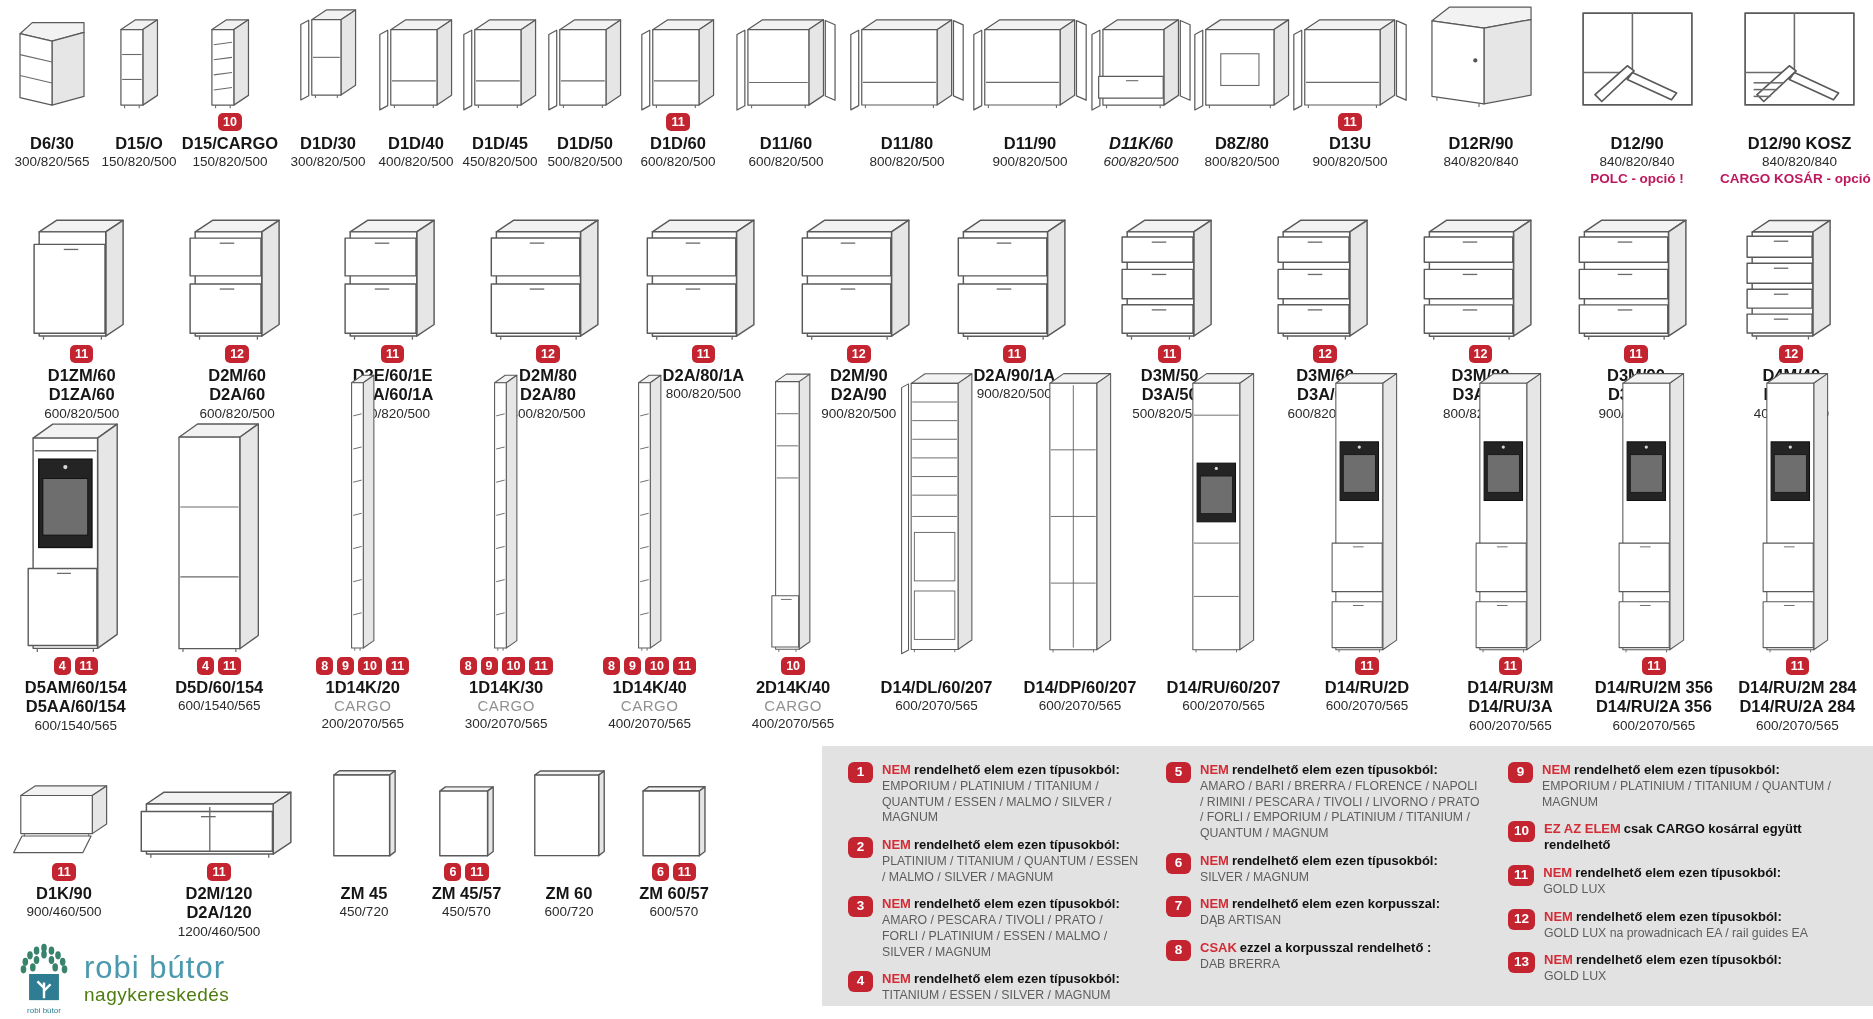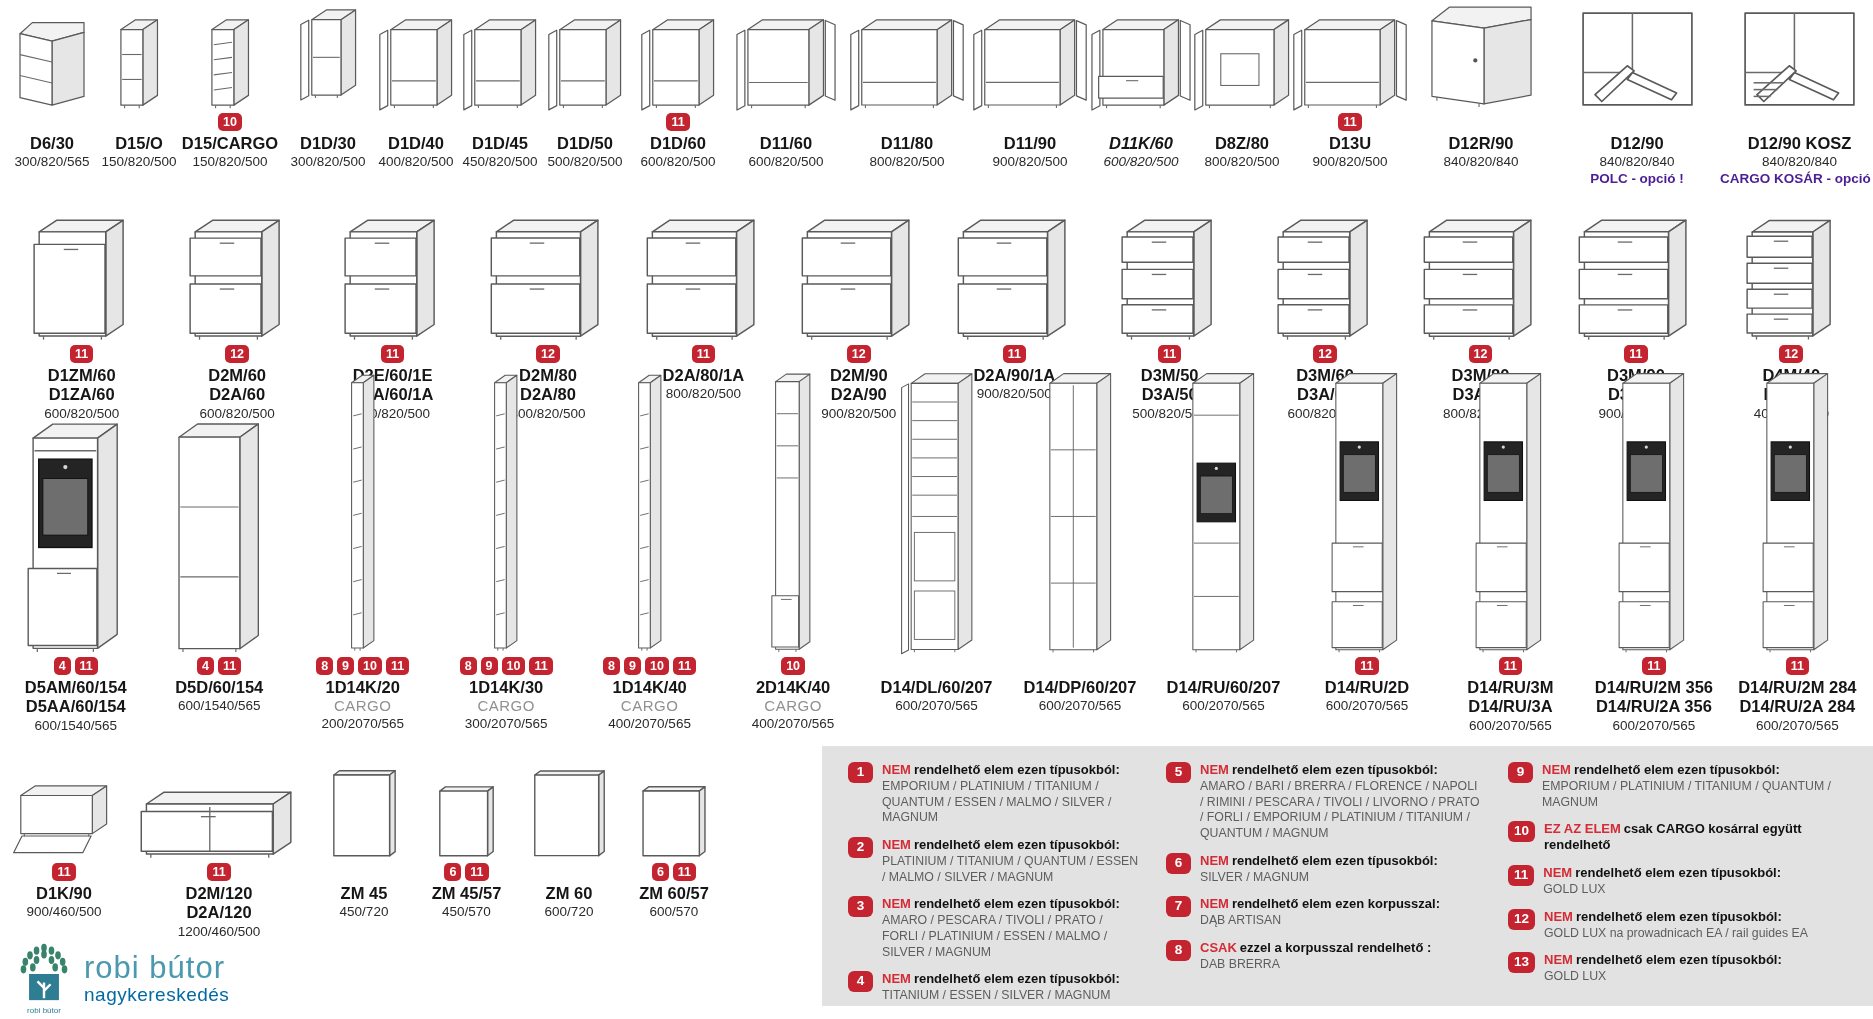--- a/index.html
+++ b/index.html
@@ -16,21 +16,21 @@
   .cell-b{display:flex;flex-direction:column;align-items:center;box-sizing:border-box}
   .drawzone{height:96px;display:flex;align-items:flex-end;justify-content:center}
   .labels{text-align:center}
   .lab-r1{height:76px}.lab-r2{height:82px}.lab-r3{height:100px}.lab-r4{height:80px}
   .badges{height:24px;display:flex;align-items:center;justify-content:center;gap:4px}
   .badge{background:#c32430;color:#fff;font-weight:700;font-size:12.5px;border-radius:5px;
          padding:1px 5px;line-height:1.3}
   .code{font-weight:700;font-size:16.5px;line-height:1.18;white-space:nowrap;color:#161616}
   .dims{font-size:13.5px;color:#2a2a2a;margin-top:1px}
   .sub{font-size:15px;color:#909090;line-height:1.15;letter-spacing:0.5px}
-  .note{font-size:13.5px;font-weight:700;color:#4c1d95;margin-top:2px;white-space:nowrap}
+  .note{font-size:13.5px;font-weight:700;color:#be185d;margin-top:2px;white-space:nowrap}
   
   svg{display:block}
   .ff{fill:#fff;stroke:#5a5a5a;stroke-width:1;stroke-linejoin:round}
   .ft{fill:#f2f2f2;stroke:#5a5a5a;stroke-width:1;stroke-linejoin:round}
   .fs{fill:#e6e6e6;stroke:#5a5a5a;stroke-width:1;stroke-linejoin:round}
   .ln{stroke:#6a6a6a;stroke-width:0.9}
   .nf{fill:none;stroke:#6a6a6a;stroke-width:0.9}
   .ap{fill:#242424;stroke:#111}
   .apw{fill:#6e6e6e;stroke:#0c0c0c;stroke-width:0.6}
   .apk{fill:#d8d8d8}
@@ -44,21 +44,21 @@
   .lg-num{background:#c32430;color:#fff;font-weight:700;font-size:13.5px;border-radius:6px;
           padding:2px 6px;min-width:13px;text-align:center;flex:0 0 auto;line-height:1.25}
   .lg-head{font-size:13px;font-weight:700;color:#101010;line-height:1.22}
   .lg-red{color:#d42b35;margin-right:3px}
   .lg-body{font-size:12.3px;color:#5d5d5d;line-height:1.28;margin-top:1px}
   
   #logo{position:absolute;left:16px;bottom:4px;display:flex;align-items:center;gap:12px;z-index:4}
   .logo-icon{display:flex;flex-direction:column;align-items:center}
   .logo-caption{font-size:8px;color:#2e7d92;margin-top:1px}
   .logo-text1{font-size:31px;color:#4a99ae;letter-spacing:1px;line-height:1.05}
-  .logo-text2{font-size:19px;color:#0369a1;margin-top:0;letter-spacing:0.5px}
+  .logo-text2{font-size:19px;color:#4d7c0f;margin-top:0;letter-spacing:0.5px}
 </style>
 </head>
 <body>
 
 <div class="row" id="row1">
     <div class="cell" style="flex: 0 0 96px; align-items: center;">
       <div>
         <svg viewBox="0 0 60 78" width="74" height="96" style="overflow:visible">
           <polygon class="ft" points="4,16 14,7 56,7 56,15 30,22"></polygon>
   <polygon class="fs" points="30,22 56,15 56,67 30,74"></polygon>

